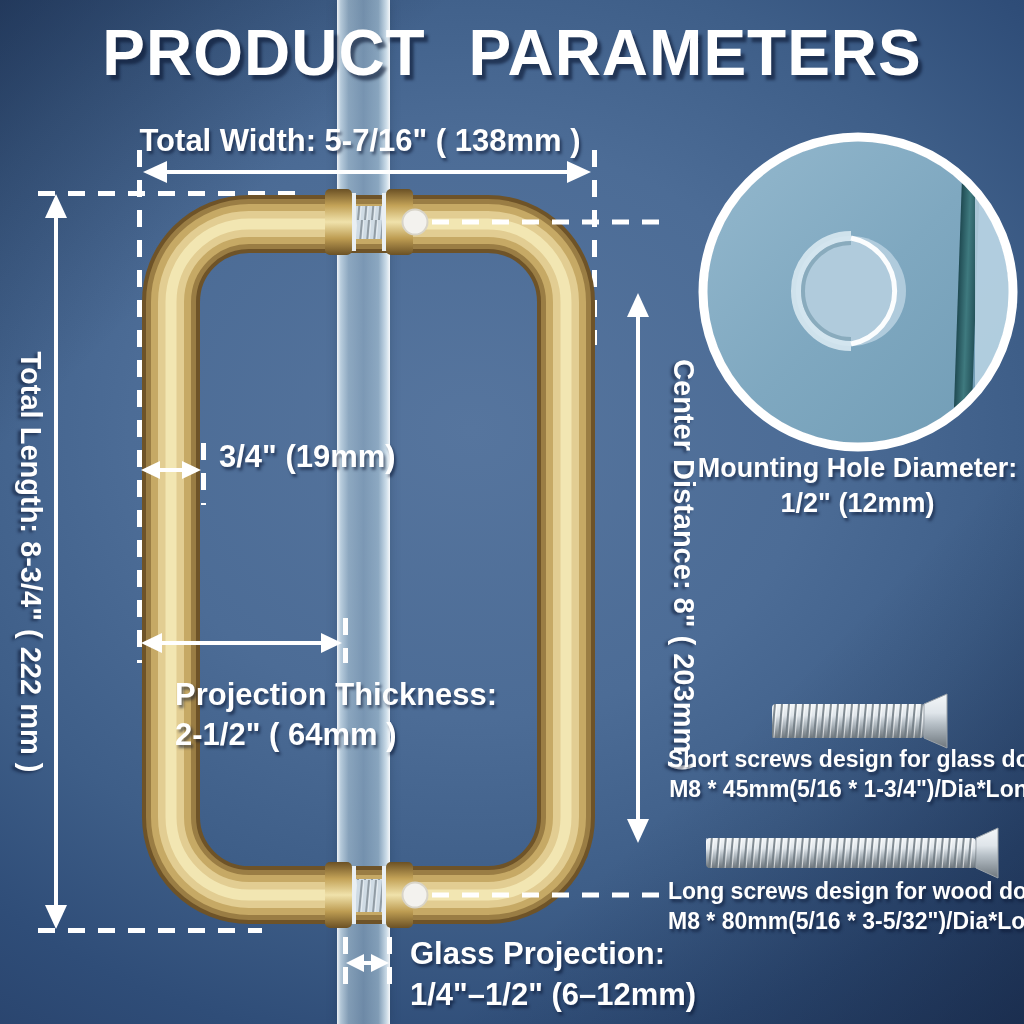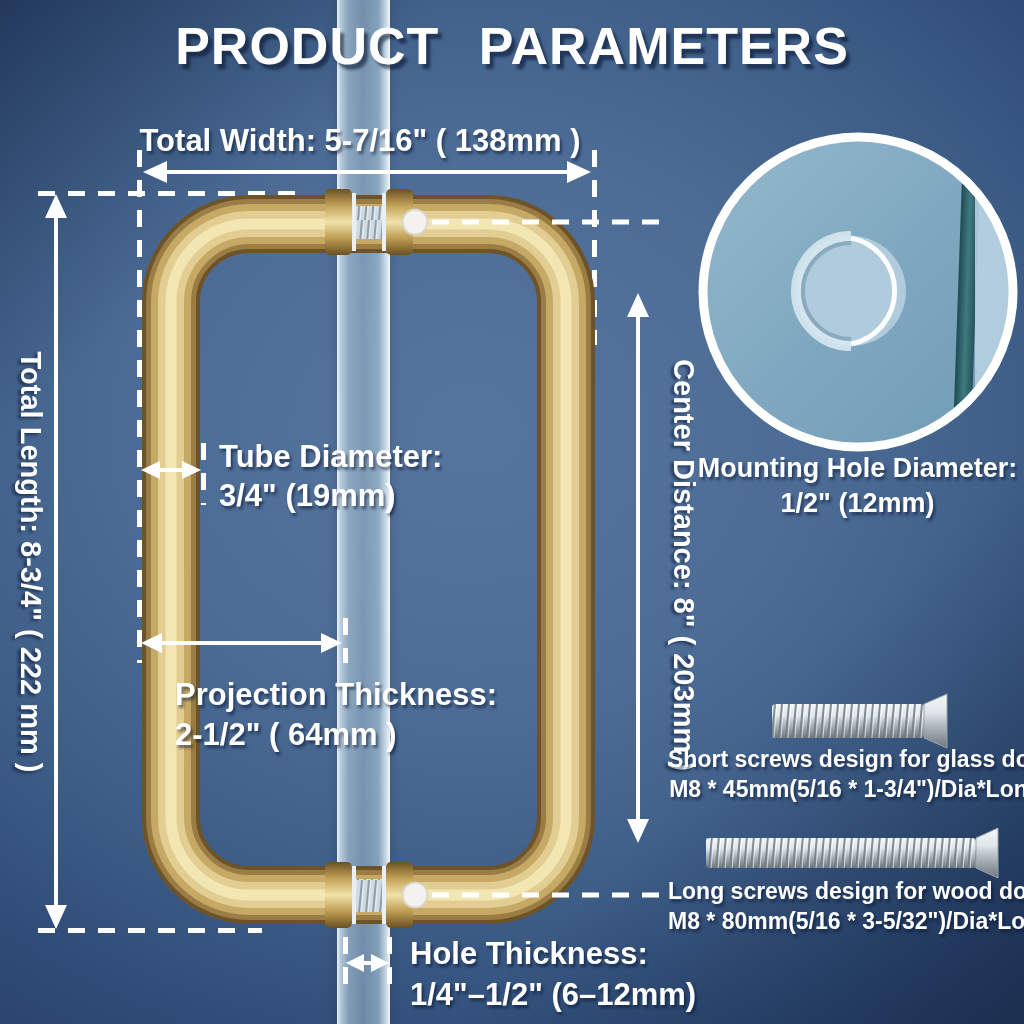--- a/index.html
+++ b/index.html
@@ -5,21 +5,21 @@
   html,body{margin:0;padding:0;background:#22395c;}
   #stage{
     position:relative;width:1024px;height:1024px;overflow:hidden;
     font-family:"Liberation Sans", sans-serif;
     background:
       linear-gradient(135deg, rgba(8,18,40,.38) 0%, rgba(8,18,40,0) 22%, rgba(8,18,40,0) 72%, rgba(8,18,40,.42) 100%),
       radial-gradient(ellipse 900px 760px at 46% 42%, #56759e 0%, #4c6c96 38%, #3e5e88 62%, #2f4d78 82%, #28426b 100%);
   }
   .txt{position:absolute;color:#fff;font-weight:bold;
        text-shadow:2px 3px 3px rgba(8,18,45,.55);white-space:nowrap;}
-  #title{top:16px;left:0;width:1024px;text-align:center;font-size:52px;
+  #title{top:16px;left:0;width:1024px;text-align:center;font-size:64px;
          letter-spacing:1px;word-spacing:24px;
          text-shadow:4px 5px 3px rgba(10,22,48,.6);}
   #total-width-label{top:123px;left:120px;width:480px;text-align:center;font-size:31px;}
   #total-length-label{top:562px;left:30px;font-size:29px;
          transform:translate(-50%,-50%) rotate(90deg);}
   #center-distance-label{top:565px;left:683px;font-size:29px;
          transform:translate(-50%,-50%) rotate(90deg);}
   #tube-diameter-label{top:437px;left:219px;font-size:31px;line-height:39px;}
   #projection-label{top:675px;left:175px;font-size:31px;line-height:40px;}
   #glass-thickness-label{top:933px;left:410px;font-size:31px;line-height:41px;}
@@ -178,31 +178,30 @@
 
   <div id="title" class="txt">PRODUCT PARAMETERS</div>
 
   <div id="total-width-label" class="txt">Total Width: 5-7/16" ( 138mm )</div>
 
   <div id="total-length-label" class="txt">Total Length: 8-3/4" ( 222 mm )</div>
 
   <div id="center-distance-label" class="txt">Center Distance: 8" ( 203mm )</div>
 
   <div id="tube-diameter-label" class="txt">
-    <div>Tube Diameter:</div>
     <div>3/4" (19mm)</div>
   </div>
 
   <div id="projection-label" class="txt">
     <div>Projection Thickness:</div>
     <div>2-1/2"  ( 64mm )</div>
   </div>
 
   <div id="glass-thickness-label" class="txt">
-    <div>Hole Thickness:</div>
+    <div>Glass Projection:</div>
     <div>1/4"–1/2" (6–12mm)</div>
   </div>
 
   <div id="mounting-hole-label" class="txt">
     <div>Mounting Hole Diameter:</div>
     <div>1/2" (12mm)</div>
   </div>
 
   <div id="short-screw-caption" class="txt screw-caption">
     <div>Short screws design for glass door</div>

